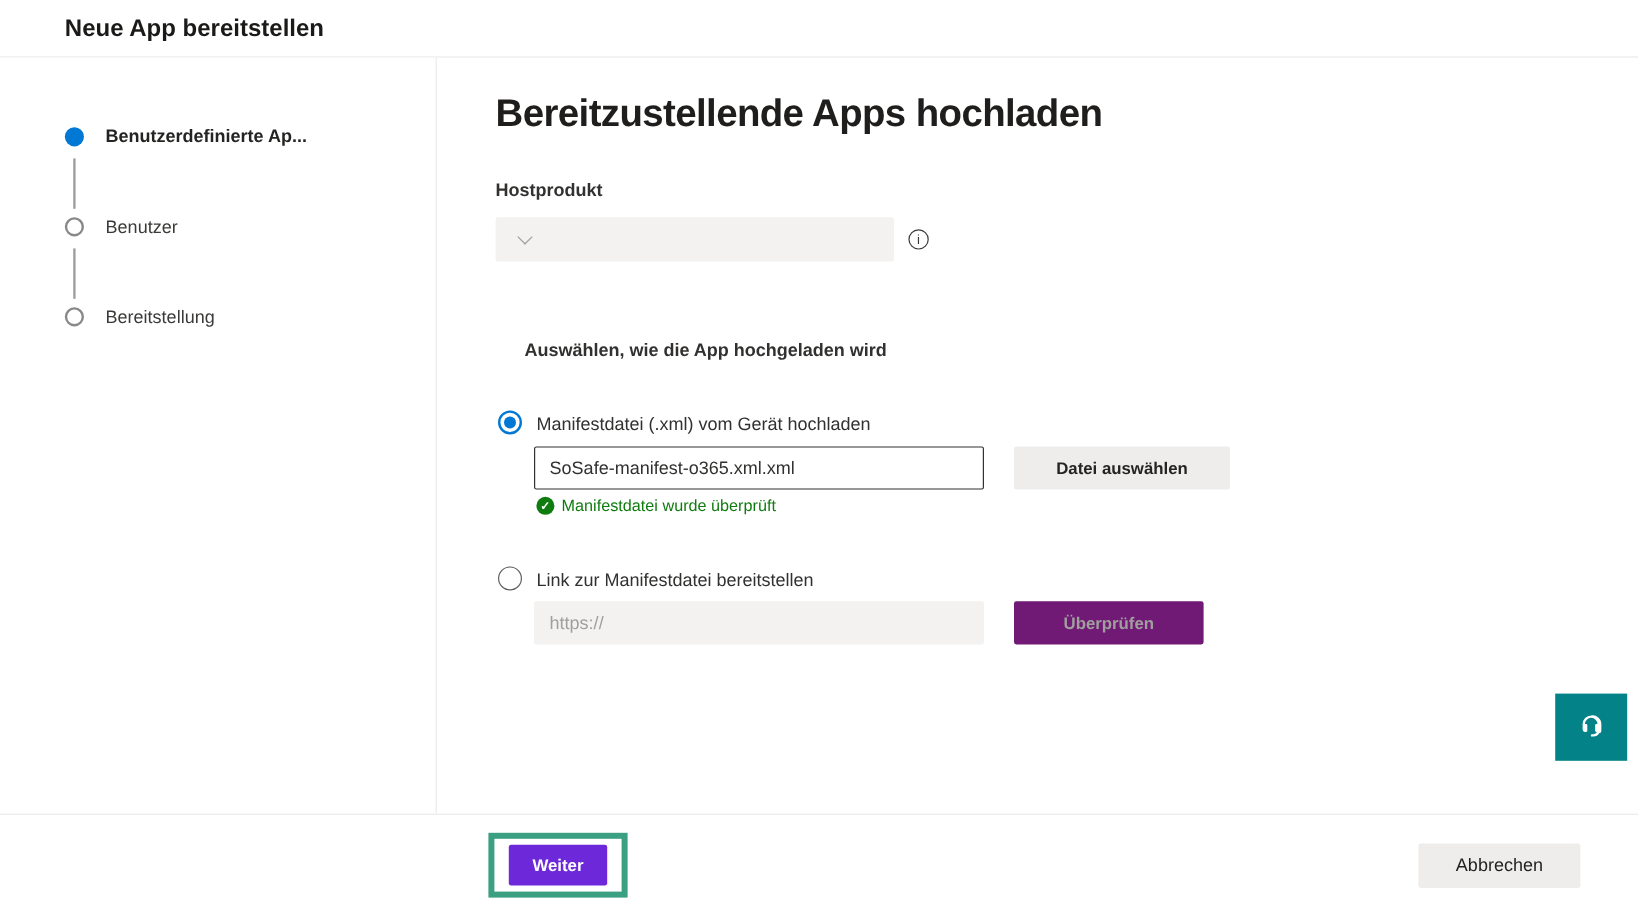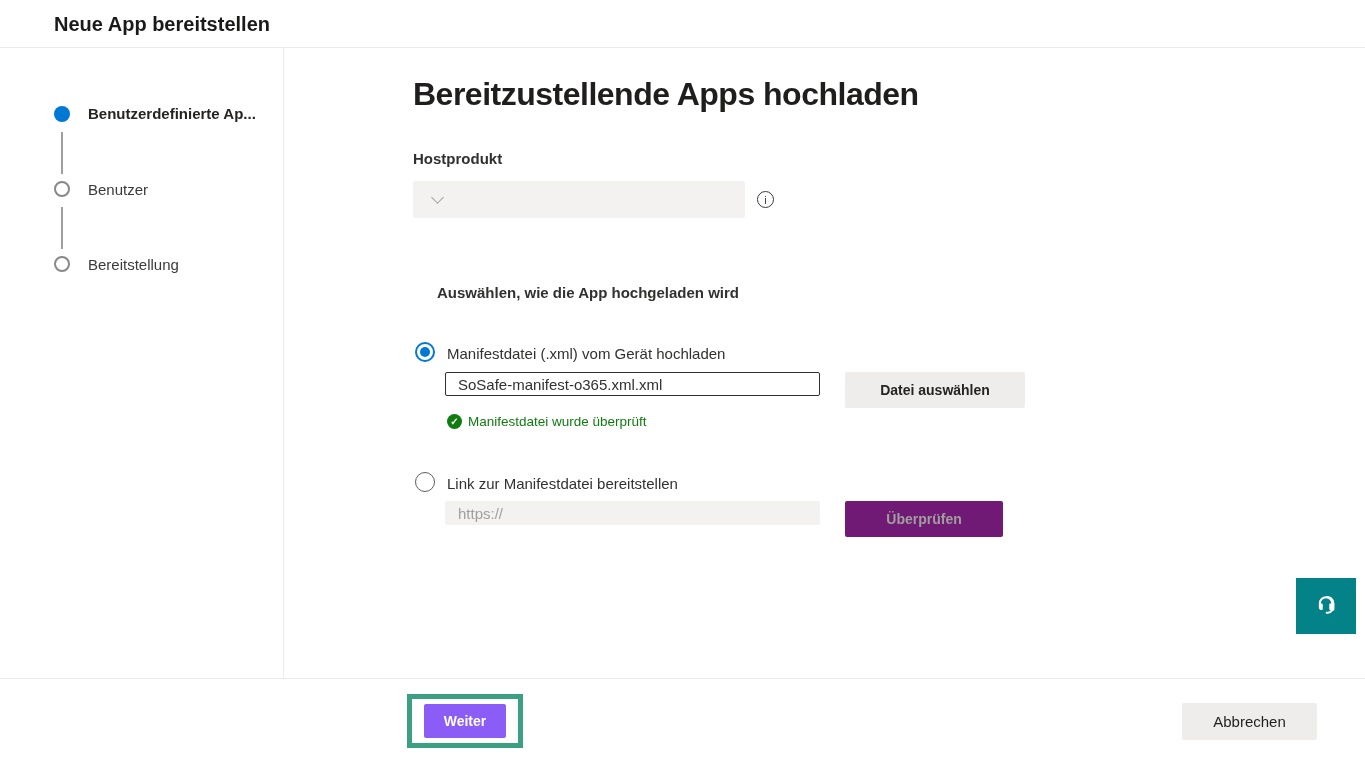--- a/index.html
+++ b/index.html
@@ -20,21 +20,21 @@
     border-bottom: 1px solid #eaeaea;
   }
   .header-title {
     position: absolute; left: 54px; top: 13px;
     font-size: 20px; font-weight: 700; color: #1b1a19;
   }
 
   
   .sidebar {
     position: absolute; top: 48px; left: 0;
-    width: 284px; height: 630px;
+    width: 364px; height: 630px;
     border-right: 1px solid #eaeaea;
     background: #fff;
   }
   .step-circle {
     position: absolute; width: 16px; height: 16px;
     border-radius: 50%;
   }
   .step-circle.active { background: #0078d4; }
   .step-circle.upcoming { background: #fff; border: 2px solid #8a8886; }
   .step-label {
@@ -104,21 +104,21 @@
     font-size: 15px; color: #323130; white-space: nowrap;
     cursor: pointer;
   }
   .radio-file   { top: 342px; }
   .radio-file-label { top: 345px; }
   .radio-link   { top: 472px; }
   .radio-link-label { top: 475px; }
 
   .text-input {
     position: absolute; left: 445px;
-    width: 375px; height: 24px;
+    width: 375px; height: 36px;
     border-radius: 2px;
     font-family: "Liberation Sans", sans-serif;
     font-size: 15px; padding: 0 12px;
     outline: none;
   }
   .input-file {
     top: 372px;
     border: 1px solid #323130; background: #fff; color: #323130;
   }
   .input-link {
@@ -175,21 +175,21 @@
   }
   .weiter-highlight {
     position: absolute; left: 407px; top: 694px;
     width: 116px; height: 54px;
     border: 5px solid #3aa081;
     background: #fff;
     display: flex; align-items: center; justify-content: center;
   }
   .btn-weiter {
     width: 82px; height: 34px;
-    background: #8b5cf6; color: #fff;
+    background: #6d28d9; color: #fff;
     border: none; border-radius: 2px;
     font-family: "Liberation Sans", sans-serif;
     font-size: 14px; font-weight: 700;
     cursor: pointer;
   }
   .btn-cancel {
     position: absolute; left: 1182px; top: 703px;
     width: 135px; height: 37px;
     background: #eeedec; color: #201f1e;
     border: none; border-radius: 2px;

